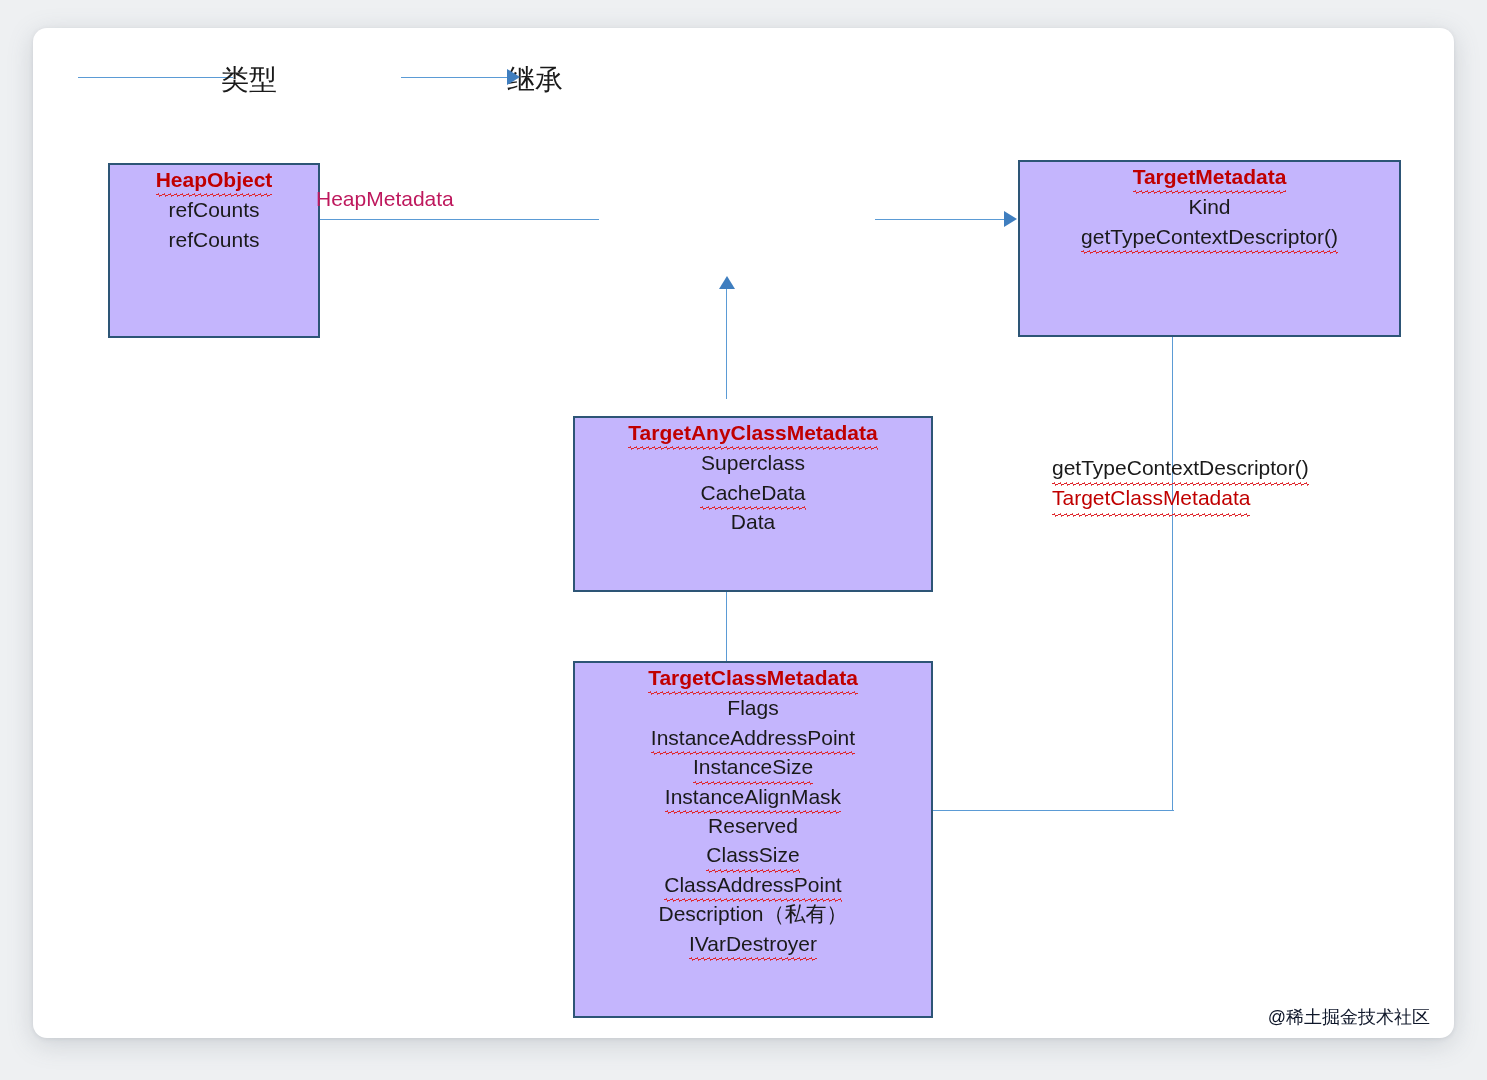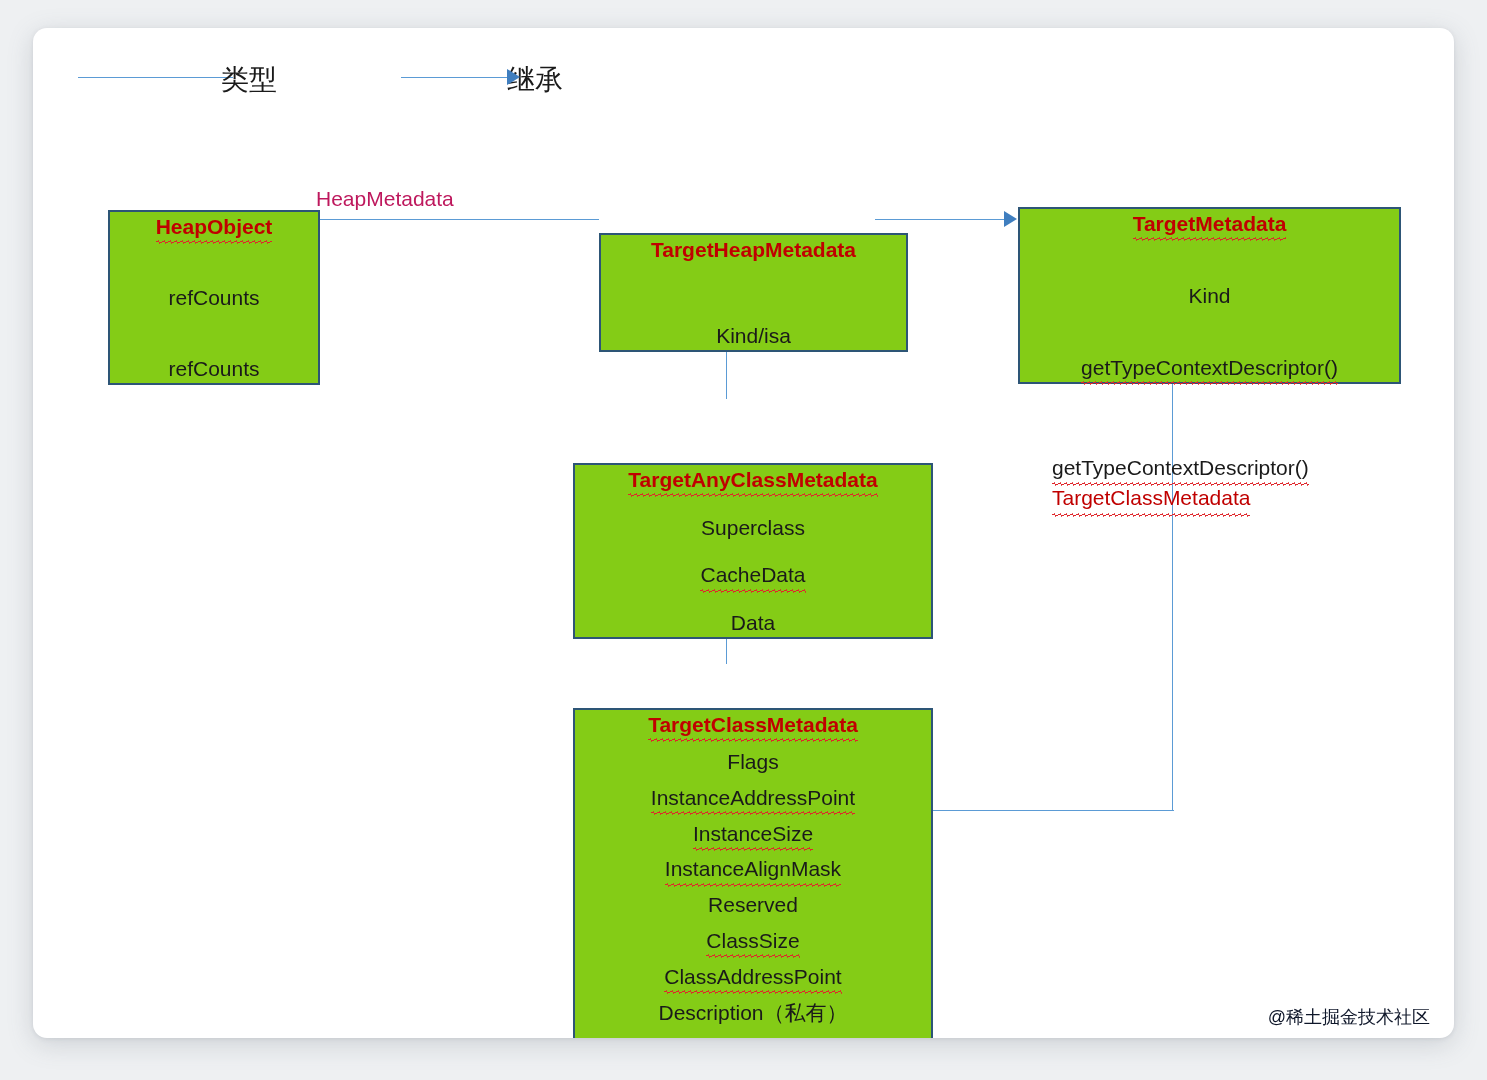--- a/index.html
+++ b/index.html
@@ -29,29 +29,28 @@
 
   .canvas {
     position: absolute;
     inset: 0;
   }
 
   
   .node {
     position: absolute;
     border: 2px solid #2d5576;
-    background: #84cc16;
+    background: #c4b5fd;
     box-sizing: border-box;
     display: flex;
     flex-direction: column;
     align-items: center;
-    justify-content: space-between;
+    justify-content: flex-start;
     text-align: center;
     z-index: 3;
-    margin-top: 47px;
   }
   .node .line {
     font-size: 21px;
     color: #1a1a1a;
     line-height: 1.40;
     white-space: nowrap;
   }
   .node .line.title {
     color: #c00000;
     font-weight: 600;
@@ -194,26 +193,20 @@
     <div class="edge-h" style="left:872px; top:782px; width:269px;"></div>
 
     <div class="node" id="node-heapobject">
       <div class="line title">
         <span class="sq">HeapObject</span>
       </div>
       <div class="line">refCounts</div>
       <div class="line">refCounts</div>
     </div>
 
-    <div class="node" id="node-targetheap">
-      <div class="line title">
-        <span>TargetHeapMetadata</span>
-      </div>
-      <div class="line">Kind/isa</div>
-    </div>
 
     <div class="node" id="node-targetmeta">
       <div class="line title">
         <span class="sq">TargetMetadata</span>
       </div>
       <div class="line">Kind</div>
       <div class="line">
         <span class="sq">getTypeContextDescriptor()</span>
       </div>
     </div>

